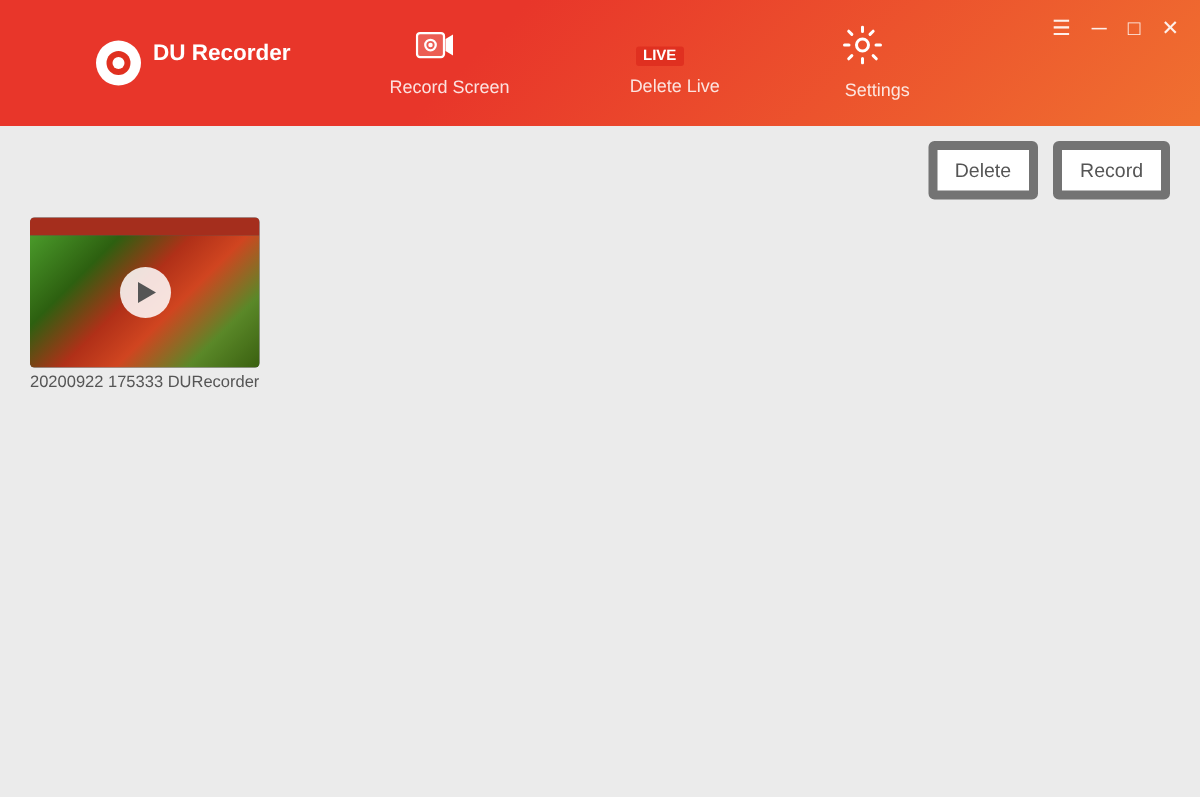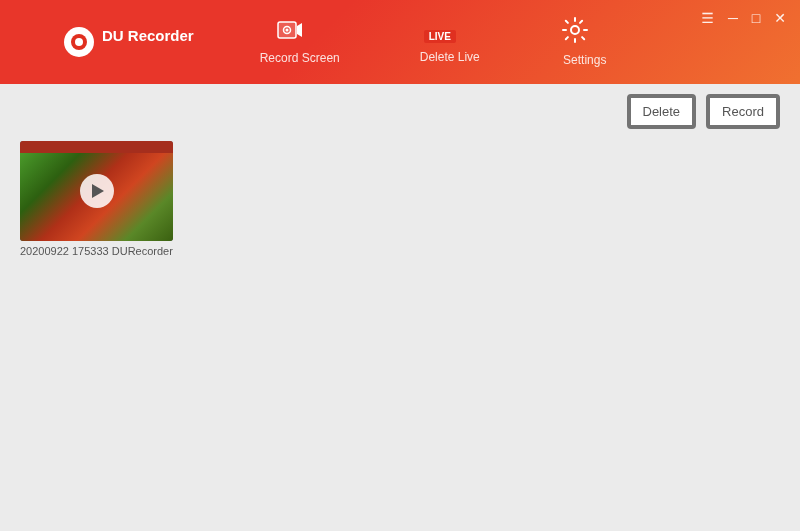--- a/index.html
+++ b/index.html
@@ -103,21 +103,21 @@
     .toolbar {
       display: flex;
       justify-content: flex-end;
       gap: 10px;
       margin-bottom: 12px;
     }
 
     .btn {
       padding: 6px 12px;
       border-radius: 4px;
-      border: 4px solid #737373;
+      border: 6px solid #737373;
       background: #fff;
       font-size: 13px;
       cursor: pointer;
       color: #555;
     }
 
     
     .video-grid {
       display: flex;
       flex-wrap: wrap;

